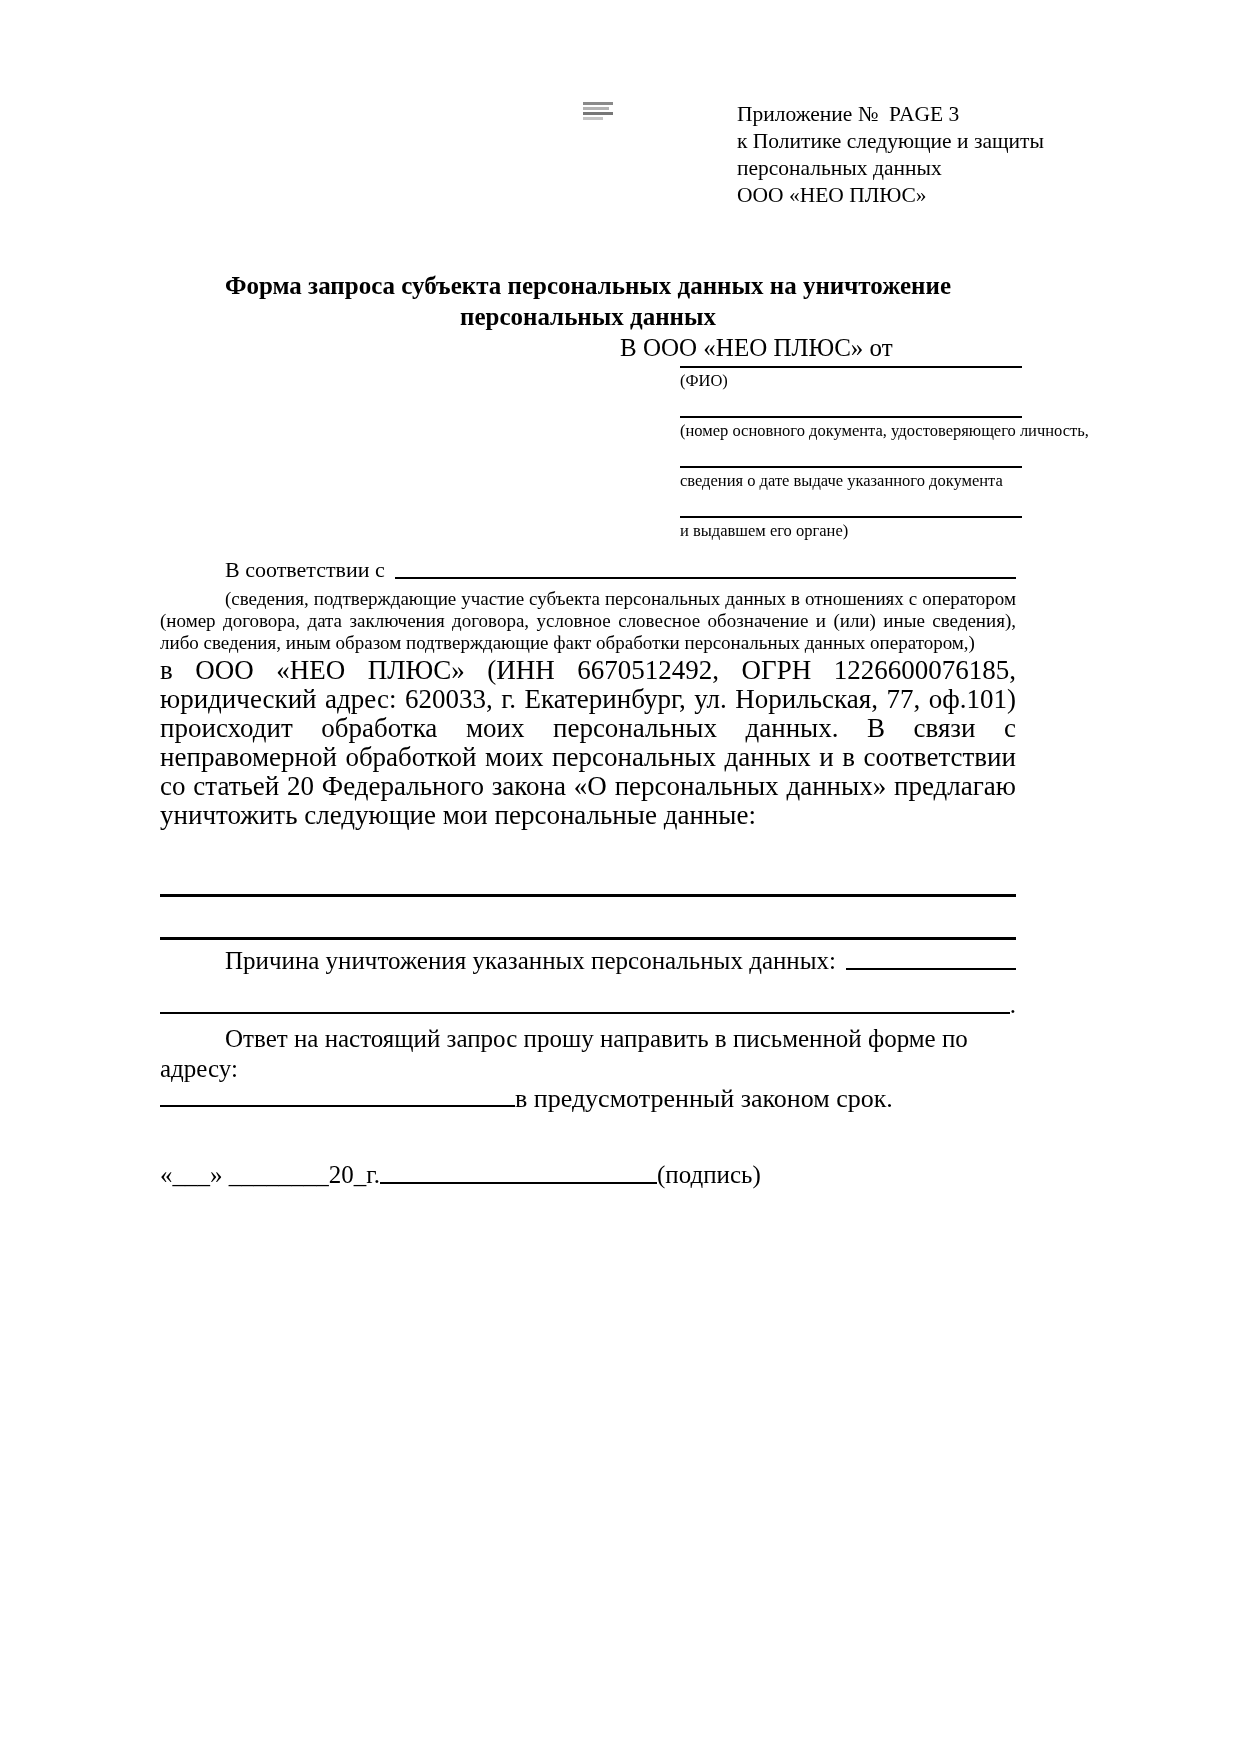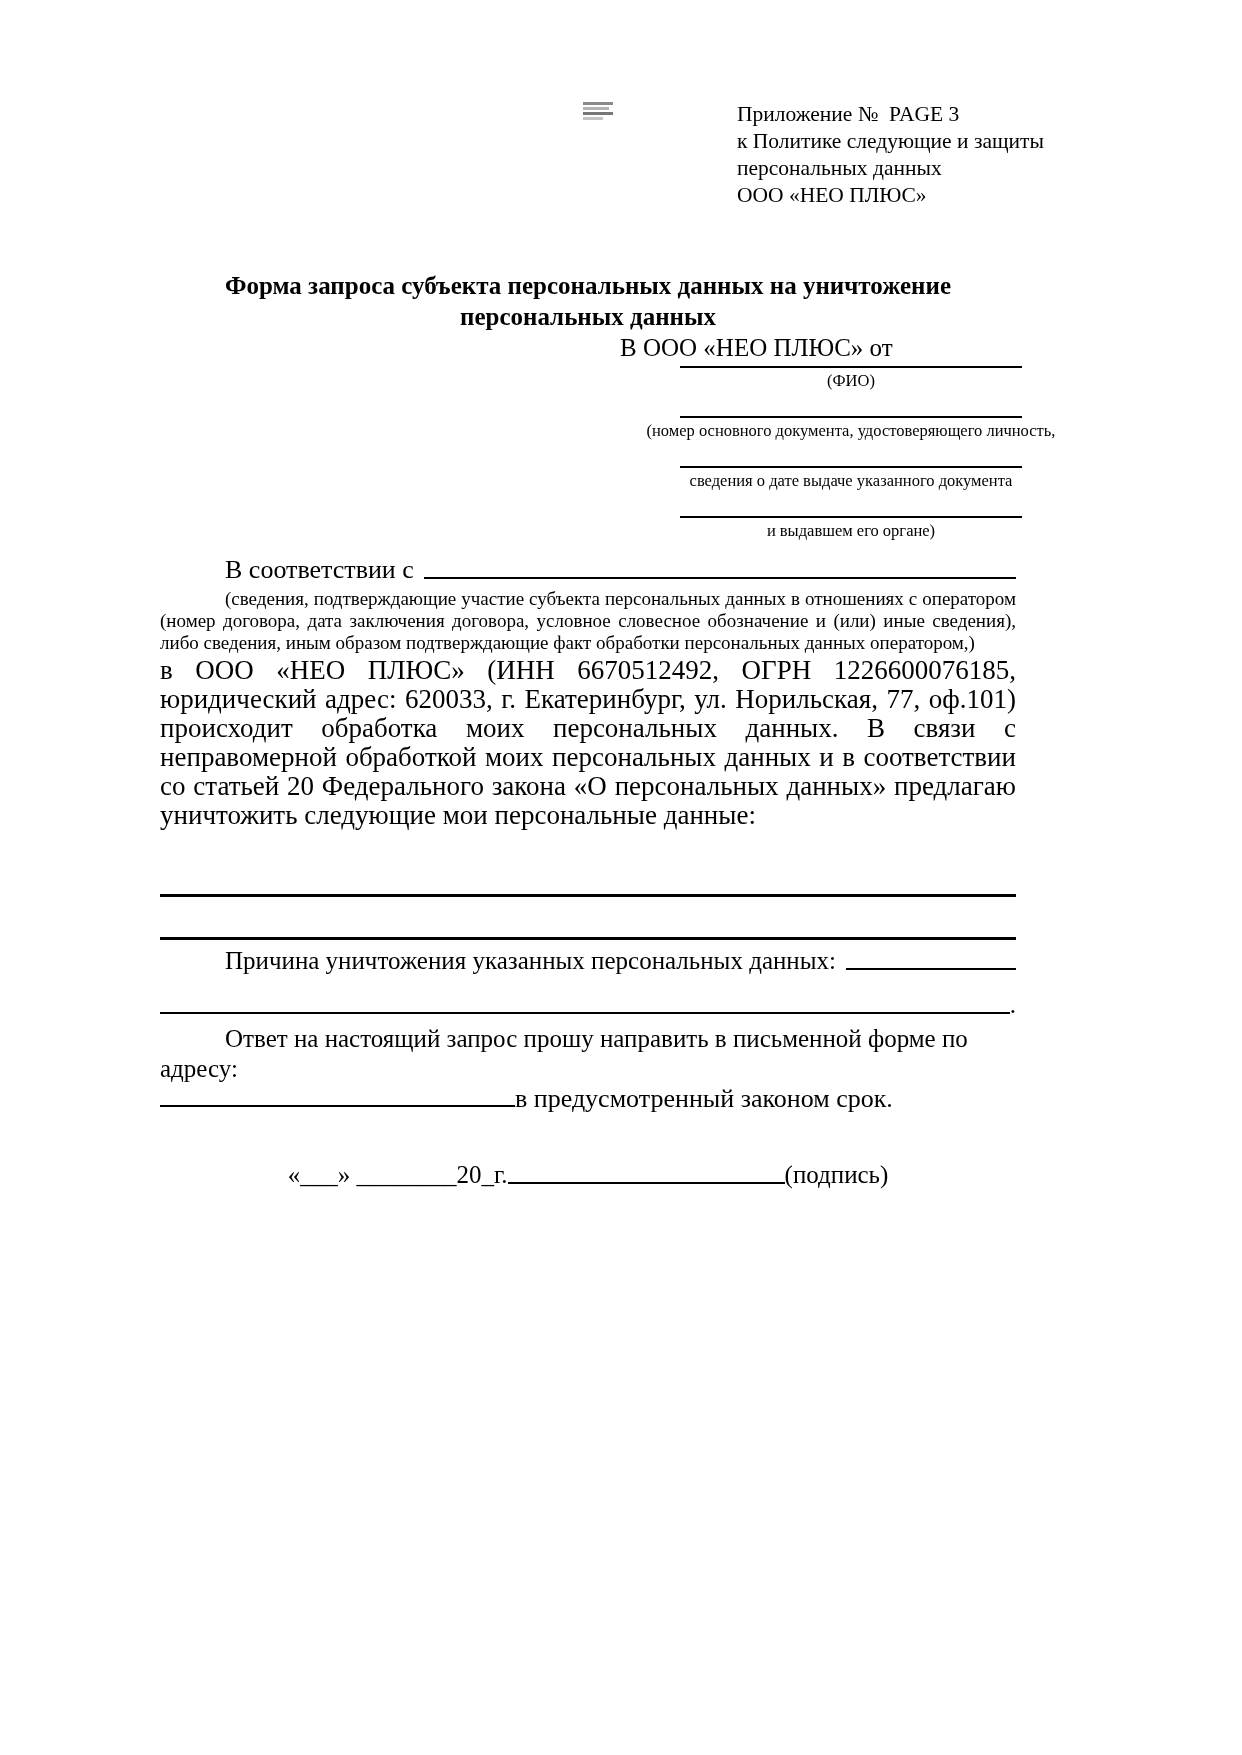--- a/index.html
+++ b/index.html
@@ -32,31 +32,31 @@
 
   .addressee {
     font-size:25px; line-height:30px;
     margin-left:460px; margin-top:1px;
   }
 
   .fields { margin-left:520px; width:342px; }
   .field-line { height:2px; background:#000; margin-top:3px; }
   .field-line + .field-caption { margin-top:3px; }
   .field-caption {
-    display:flex; justify-content:center;
+    display:flex; justify-content:flex-start;
     font-size:16.5px; line-height:20px;
   }
   .field-caption span { white-space:nowrap; }
   .field-gap { margin-top:25px; }
 
   .row { display:flex; align-items:flex-end; }
   .bar { flex:1; height:2px; background:#000; margin-bottom:6px; }
   .indent { width:65px; flex:0 0 65px; }
 
-  .accordance { font-size:26px; line-height:30px; margin-top:14px; }
+  .accordance { font-size:22px; line-height:30px; margin-top:14px; }
 
   .small-print {
     font-size:19px; line-height:22px;
     text-align:justify; text-indent:65px;
     margin-top:3px;
   }
 
   .body-par {
     font-size:27px; line-height:29px;
     text-align:justify;
@@ -68,21 +68,21 @@
   .rule-b { margin-top:40px; }
 
   .reason-row { font-size:25px; line-height:30px; margin-top:6px;text-align:right; }
   .dot-rule-row { font-size:25px; line-height:30px; margin-top:14px; }
   .answer1 { font-size:25px; line-height:30px; text-indent:65px; margin-top:4px; }
   .answer2 { font-size:26px; line-height:30px; }
   .u-seg { display:inline-block; height:2px; background:#000; vertical-align:baseline; }
 
   .sig-row {
     margin-top:46px;
-    display:flex; justify-content:center; align-items:flex-end;
+    display:flex; justify-content:flex-start; align-items:flex-end;
     font-size:25px; line-height:30px;
   }
   .sig-right { display:flex; align-items:flex-end; }
   .sig-line { width:277px; height:2px; background:#000; margin-bottom:6px; }
 </style>
 </head>
 <body>
 
 <div class="page">
 

